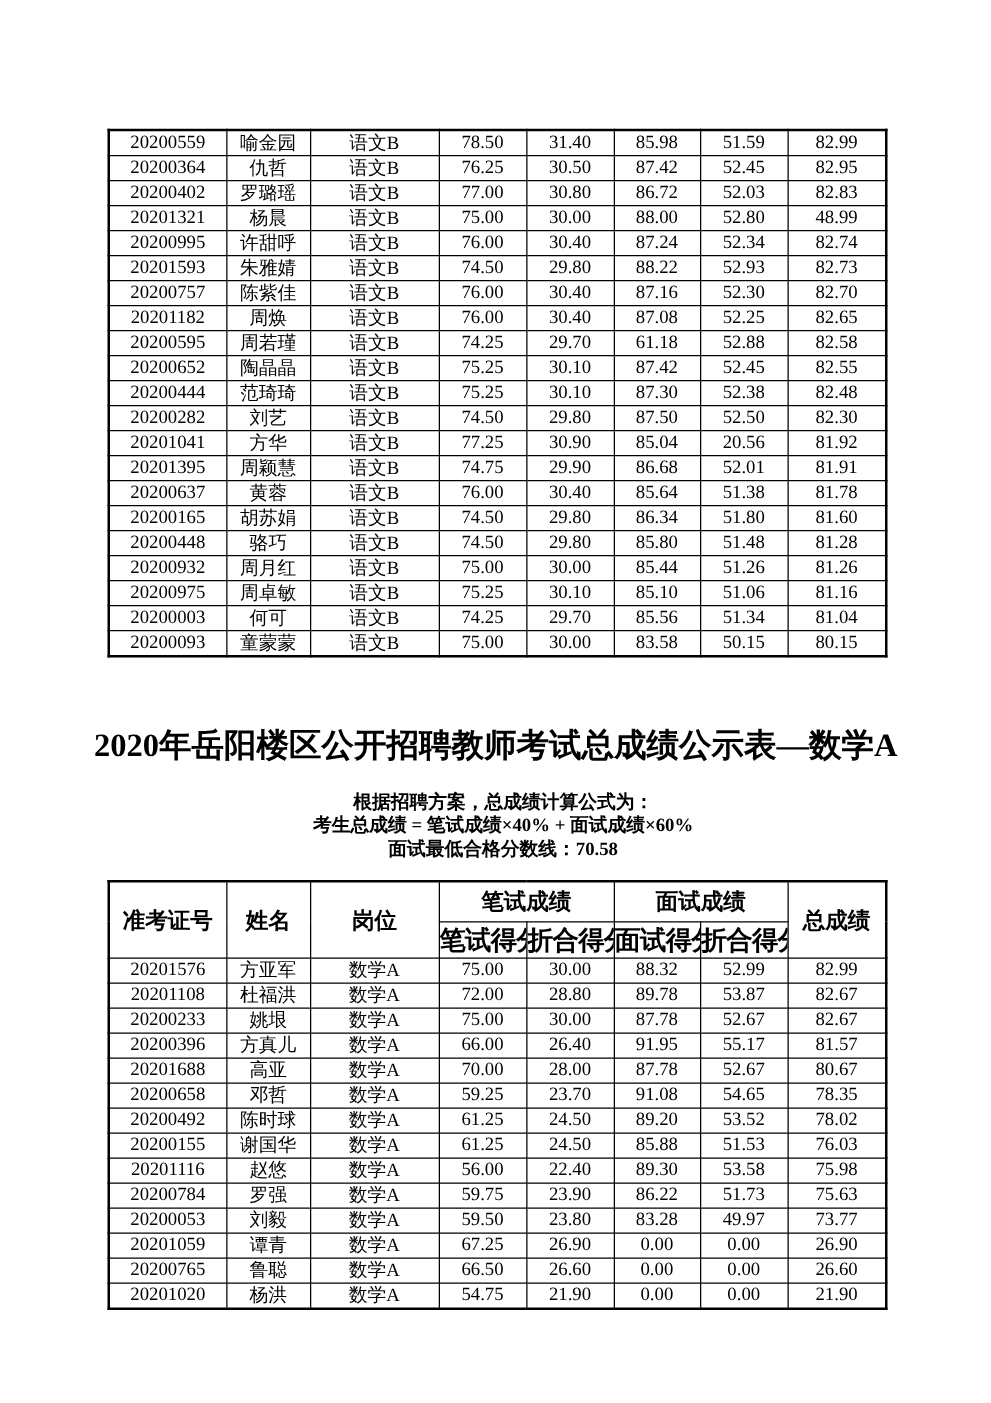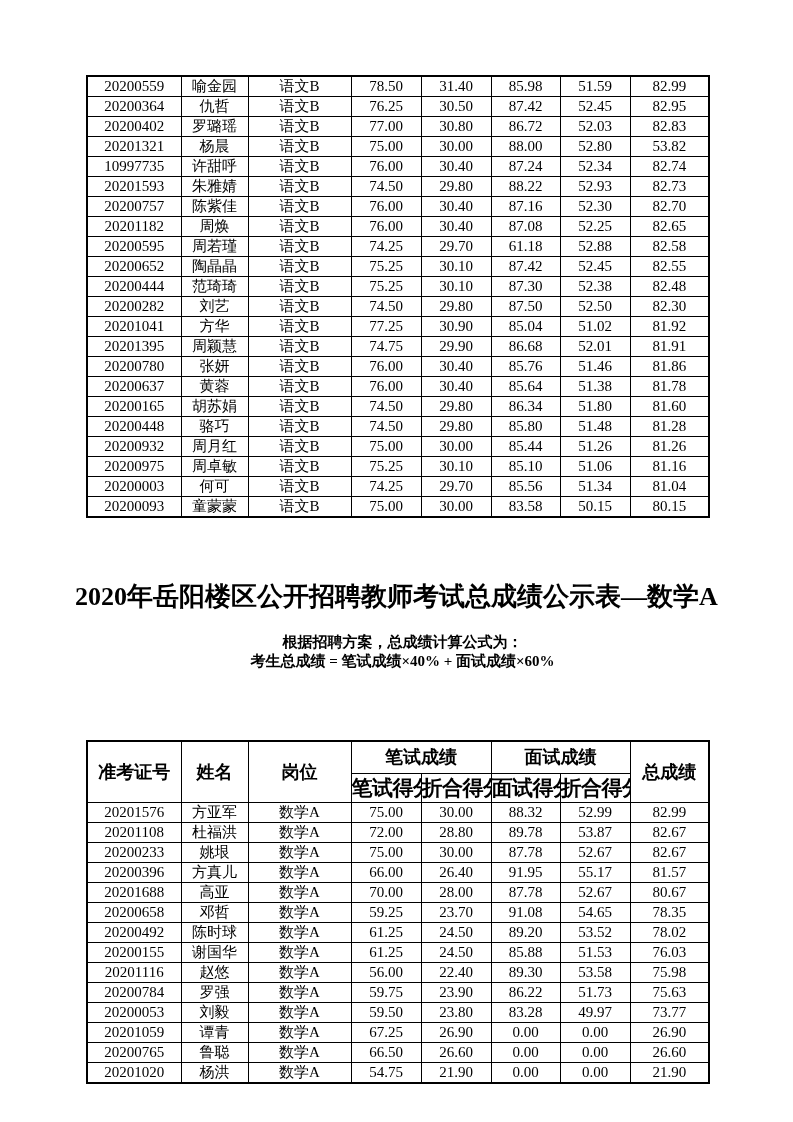--- a/index.html
+++ b/index.html
@@ -10,35 +10,36 @@
     font-family: "Liberation Serif", "DejaVu Serif", serif;
   }
   .page { position: relative; width: 793px; height: 1122px; background: #fff; overflow: hidden; }
 
   table.tbl {
     position: absolute;
     left: 86px;
     border-collapse: collapse;
     table-layout: fixed;
     border: 2px solid #000;
+    margin-top: 28px;
   }
   table.tbl th, table.tbl td {
     border: 1px solid #000;
     text-align: center;
     vertical-align: middle;
     white-space: nowrap;
     overflow: hidden;
     padding: 0;
   }
   table.tbl td { font-size: 15px; }
 
   .t1 { top: 75px; width: 622px; }
   .t1 td { height: 18.1px; }
 
-  .t2 { top: 740px; width: 622px; }
+  .t2 { top: 676px; width: 622px; }
   .t2 tbody td { height: 18.8px; }
   .t2 thead th { font-weight: bold; }
   .t2 thead tr.h-top th { height: 32px; font-size: 18px; }
   .t2 thead tr.h-sub th { height: 29px; font-size: 21px; letter-spacing: -0.5px; }
 
   .doc-title {
     position: absolute;
     top: 581px; left: 0; right: 0;
     text-align: center;
     font-size: 26px;
@@ -102,24 +103,24 @@
           <td>82.83</td>
         </tr>
         <tr>
           <td>20201321</td>
           <td>杨晨</td>
           <td>语文B</td>
           <td>75.00</td>
           <td>30.00</td>
           <td>88.00</td>
           <td>52.80</td>
-          <td>53.82</td>
-        </tr>
-        <tr>
-          <td>10997735</td>
+          <td>48.99</td>
+        </tr>
+        <tr>
+          <td>20200995</td>
           <td>许甜呼</td>
           <td>语文B</td>
           <td>76.00</td>
           <td>30.40</td>
           <td>87.24</td>
           <td>52.34</td>
           <td>82.74</td>
         </tr>
         <tr>
           <td>20201593</td>
@@ -191,44 +192,34 @@
           <td>52.50</td>
           <td>82.30</td>
         </tr>
         <tr>
           <td>20201041</td>
           <td>方华</td>
           <td>语文B</td>
           <td>77.25</td>
           <td>30.90</td>
           <td>85.04</td>
-          <td>51.02</td>
+          <td>20.56</td>
           <td>81.92</td>
         </tr>
         <tr>
           <td>20201395</td>
           <td>周颖慧</td>
           <td>语文B</td>
           <td>74.75</td>
           <td>29.90</td>
           <td>86.68</td>
           <td>52.01</td>
           <td>81.91</td>
         </tr>
         <tr>
-          <td>20200780</td>
-          <td>张妍</td>
-          <td>语文B</td>
-          <td>76.00</td>
-          <td>30.40</td>
-          <td>85.76</td>
-          <td>51.46</td>
-          <td>81.86</td>
-        </tr>
-        <tr>
           <td>20200637</td>
           <td>黄蓉</td>
           <td>语文B</td>
           <td>76.00</td>
           <td>30.40</td>
           <td>85.64</td>
           <td>51.38</td>
           <td>81.78</td>
         </tr>
         <tr>
@@ -292,20 +283,21 @@
           <td>80.15</td>
         </tr>
       </tbody>
   </table>
 
   <div class="doc-title">2020年岳阳楼区公开招聘教师考试总成绩公示表—数学A</div>
 
   <div class="formula-note">
     <p>根据招聘方案，总成绩计算公式为：</p>
     <p>考生总成绩 = 笔试成绩×40% + 面试成绩×60%</p>
+    <p>面试最低合格分数线：70.58</p>
   </div>
 
   <table class="tbl t2">
     <colgroup>
       <col style="width:94px">
         <col style="width:67px">
         <col style="width:103px">
       <col style="width:70px">
         <col style="width:70px">
         <col style="width:69px">

